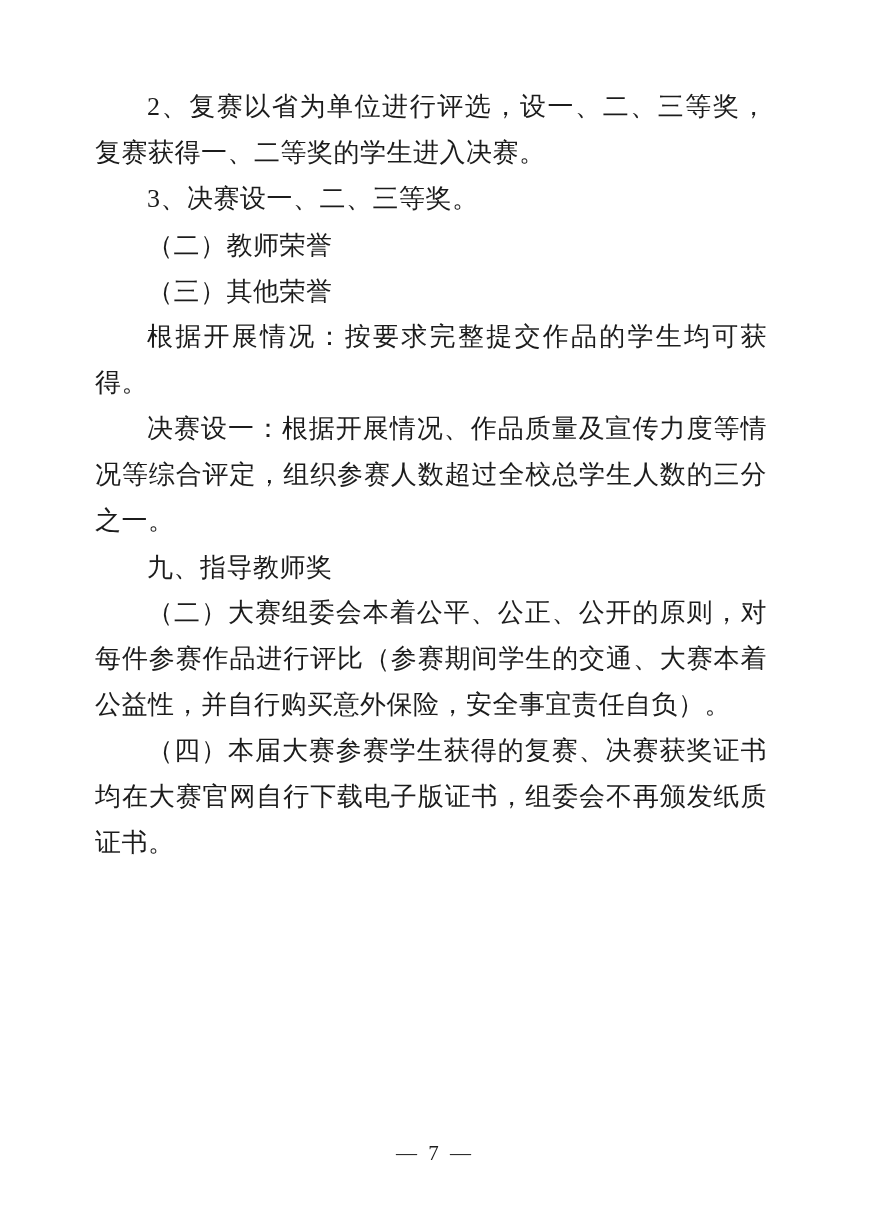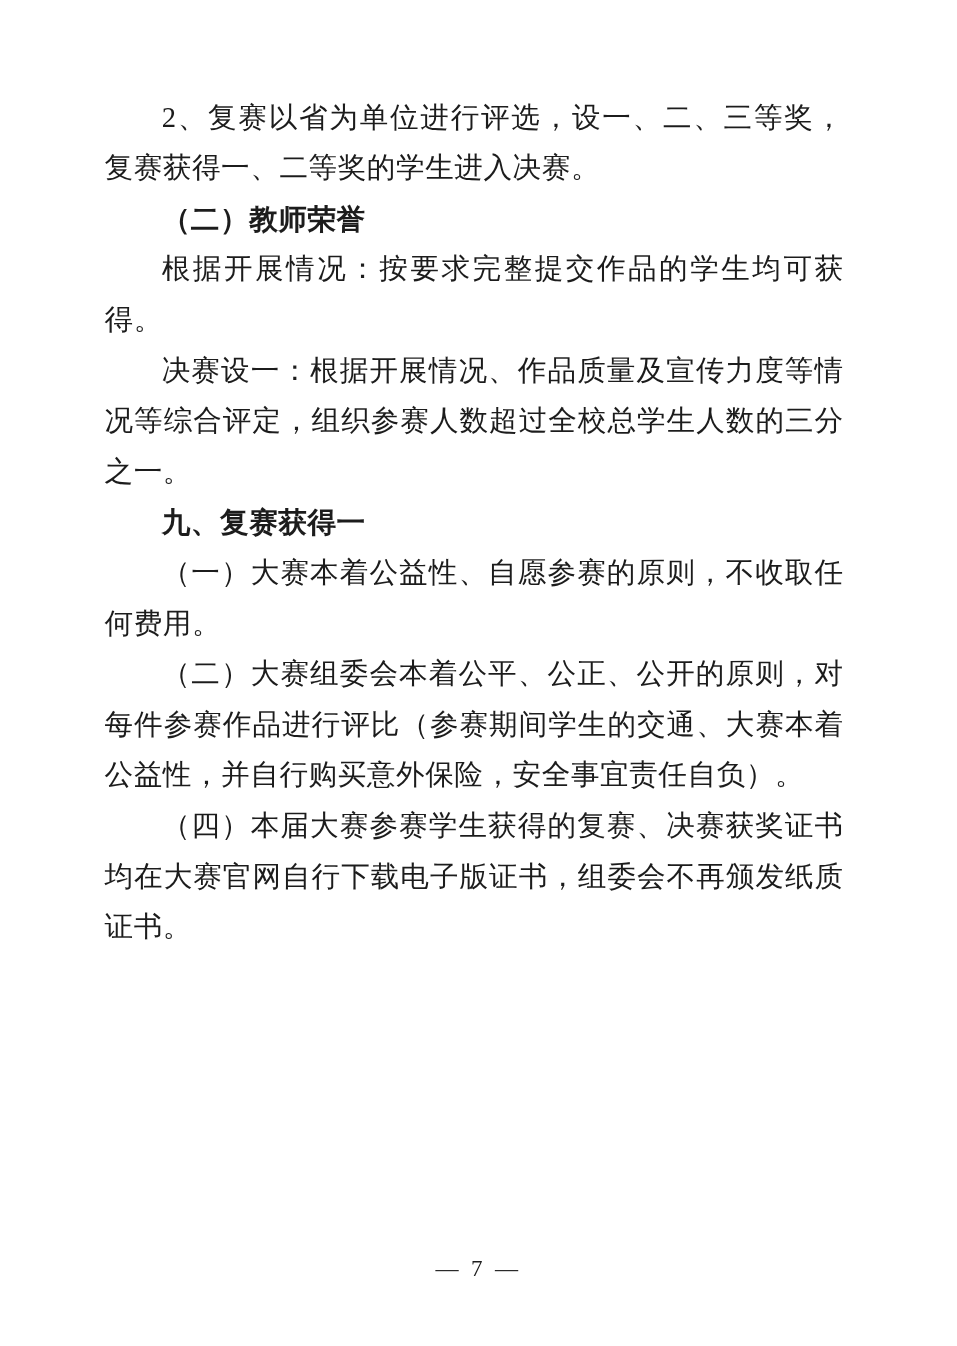--- a/index.html
+++ b/index.html
@@ -28,21 +28,21 @@
     text-align: justify;
     text-justify: inter-character;
   }
   .para {
     margin: 0;
     text-indent: 2em;
   }
   .heading {
     margin: 0;
     text-indent: 2em;
-    font-weight: 700;
+    font-weight: 400;
     font-family: "Liberation Sans", "DejaVu Sans", sans-serif;
     text-align: left;
   }
   .footer {
     position: absolute;
     top: 1141px;
     left: 0;
     right: 0;
     text-align: center;
     font-size: 21px;
@@ -50,22 +50,23 @@
     color: #1c1c1c;
     font-family: "Liberation Serif", "DejaVu Serif", serif;
   }
 </style>
 </head>
 <body>
 
 <div class="page">
   <div class="content">
     <p class="para">2、复赛以省为单位进行评选，设一、二、三等奖，复赛获得一、二等奖的学生进入决赛。</p>
+    <p class="para">3、决赛设一、二、三等奖。</p>
     <p class="heading">（二）教师荣誉</p>
+    <p class="heading">（三）其他荣誉</p>
     <p class="para">根据开展情况：按要求完整提交作品的学生均可获得。</p>
     <p class="para">决赛设一：根据开展情况、作品质量及宣传力度等情况等综合评定，组织参赛人数超过全校总学生人数的三分之一。</p>
-    <p class="heading">九、复赛获得一</p>
-    <p class="para">（一）大赛本着公益性、自愿参赛的原则，不收取任何费用。</p>
+    <p class="heading">九、指导教师奖</p>
     <p class="para">（二）大赛组委会本着公平、公正、公开的原则，对每件参赛作品进行评比（参赛期间学生的交通、大赛本着公益性，并自行购买意外保险，安全事宜责任自负）。</p>
     <p class="para">（四）本届大赛参赛学生获得的复赛、决赛获奖证书均在大赛官网自行下载电子版证书，组委会不再颁发纸质证书。</p>
   </div>
   <div class="footer">— 7 —</div>
 </div>
 
 </body></html>

